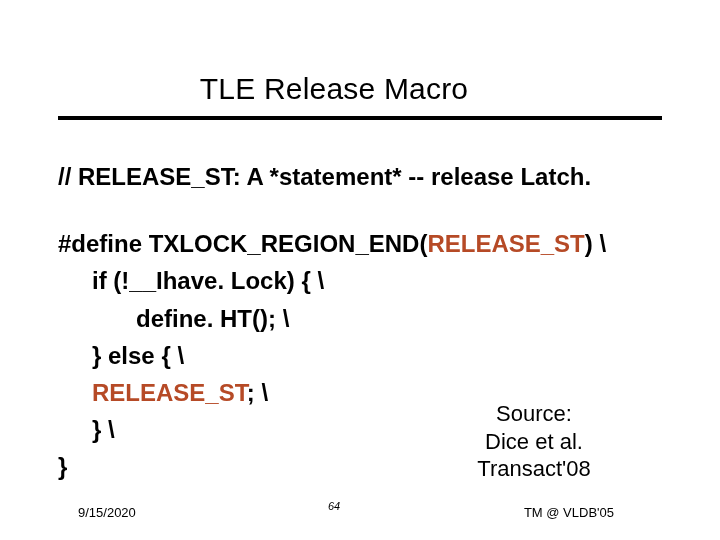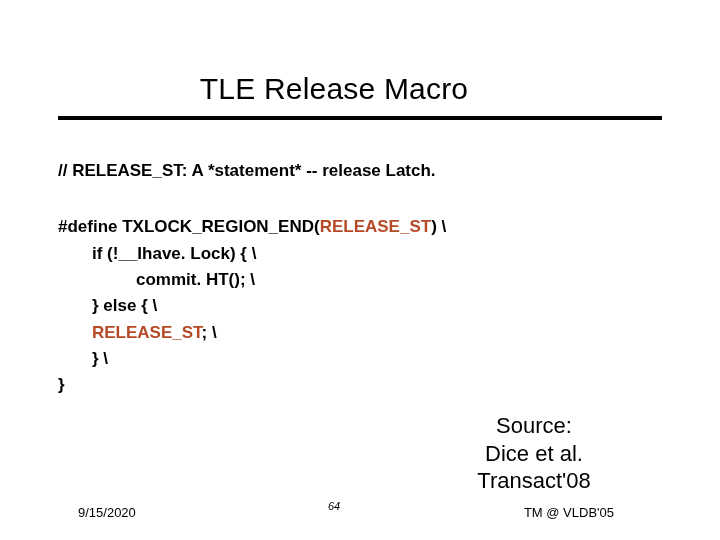--- a/index.html
+++ b/index.html
@@ -34,39 +34,38 @@
     left: 58px;
     width: 604px;
     height: 4px;
     background: #000;
   }
   .body {
     position: absolute;
     top: 158px;
     left: 58px;
     width: 604px;
-    font-size: 17px;
+    font-size: 24px;
     font-weight: 700;
     line-height: 1.55;
   }
   .body .line { white-space: pre; }
   .indent1 { padding-left: 34px; }
   .indent2 { padding-left: 78px; }
   .accent { color: #b64a26; margin-top: 34px; }
   .spacer { height: 30px; }
   .source {
     position: absolute;
     right: 54px;
     top: 400px;
     width: 160px;
     text-align: center;
     font-size: 22px;
     font-weight: 400;
     line-height: 1.25;
-    margin-top: 12px;
   }
   .footer {
     position: absolute;
     bottom: 20px;
     left: 0;
     right: 0;
     height: 20px;
   }
   .foot-left {
     position: absolute;
@@ -99,21 +98,21 @@
 
   <div class="hr"></div>
 
   <div class="body">
     <div class="line">// RELEASE_ST: A *statement* -- release Latch.</div>
     <div class="spacer"></div>
 
     <div class="line"><span>#define TXLOCK_REGION_END(</span><span class="accent">RELEASE_ST</span><span>) \</span></div>
 
     <div class="line indent1">if (!__Ihave. Lock) { \</div>
-    <div class="line indent2">commit. HT(); \</div>
+    <div class="line indent2">define. HT(); \</div>
     <div class="line indent1">} else { \</div>
     <div class="line indent1"><span class="accent">RELEASE_ST</span><span>; \</span></div>
     <div class="line indent1">} \</div>
     <div class="line">}</div>
   </div>
 
   <div class="source">
     <div>Source:</div>
     <div>Dice et al.</div>
     <div>Transact'08</div>

